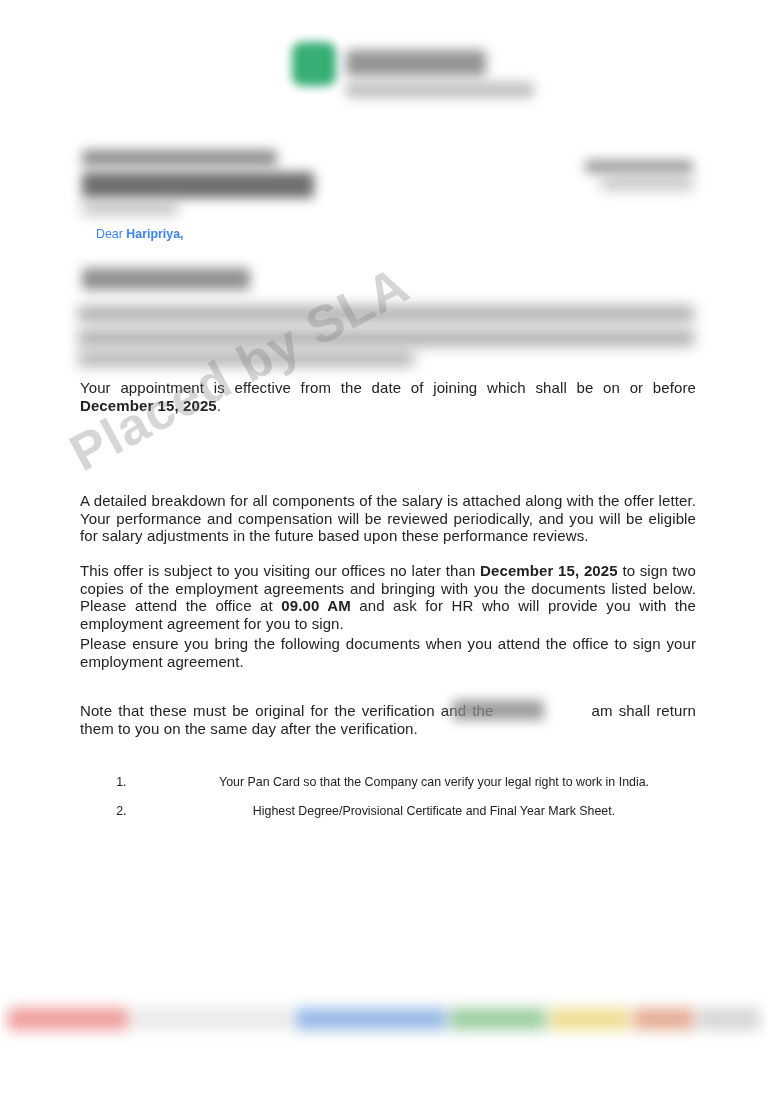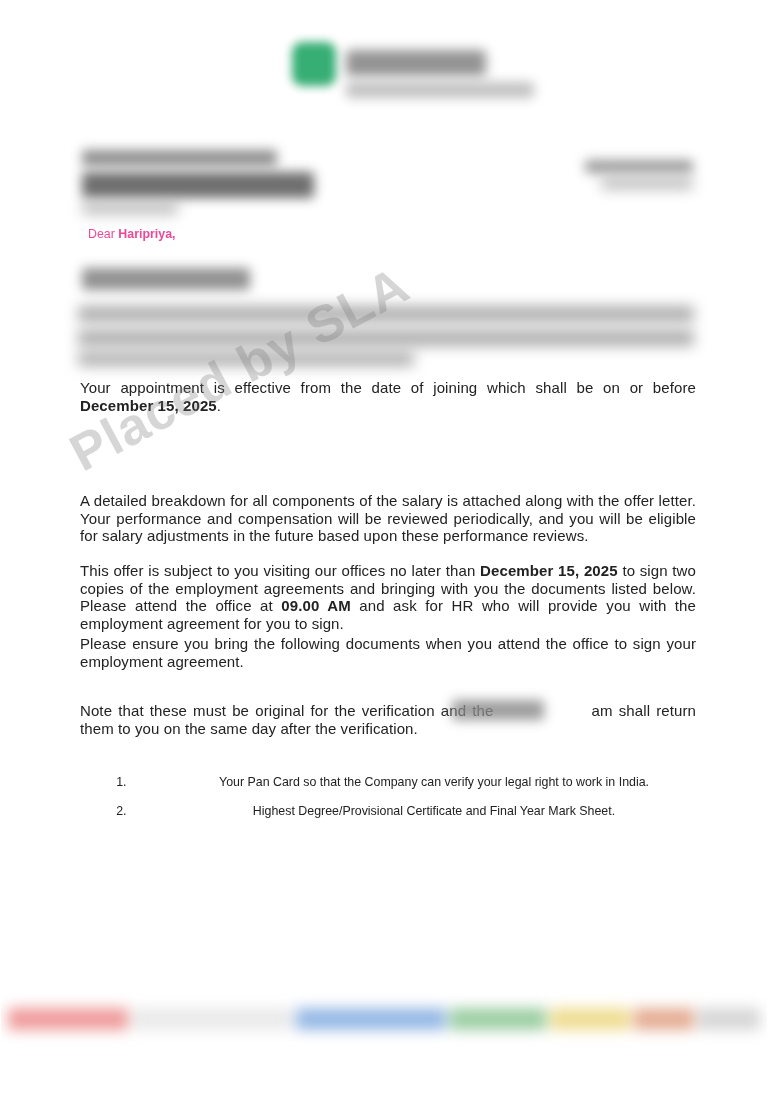--- a/index.html
+++ b/index.html
@@ -123,24 +123,24 @@
     left: 80px;
     width: 616px;
     font-size: 15px;
     line-height: 17.5px;
     text-align: justify;
     color: #222;
     letter-spacing: 0.1px;
   }
   .greet {
     position: absolute;
-    left: 88px;
+    left: 96px;
     top: 227px;
     font-size: 12.4px;
-    color: #ec4899;
+    color: #3b82f6;
   }
   .greet b { font-weight: bold; }
 
   .p1 { top: 379px; }
   .p2 { top: 416px; }
   .p3 { top: 492px; }
   .p4 { top: 562px; }
   .p5 { top: 635px; }
   .p6 { top: 702px; }
 

